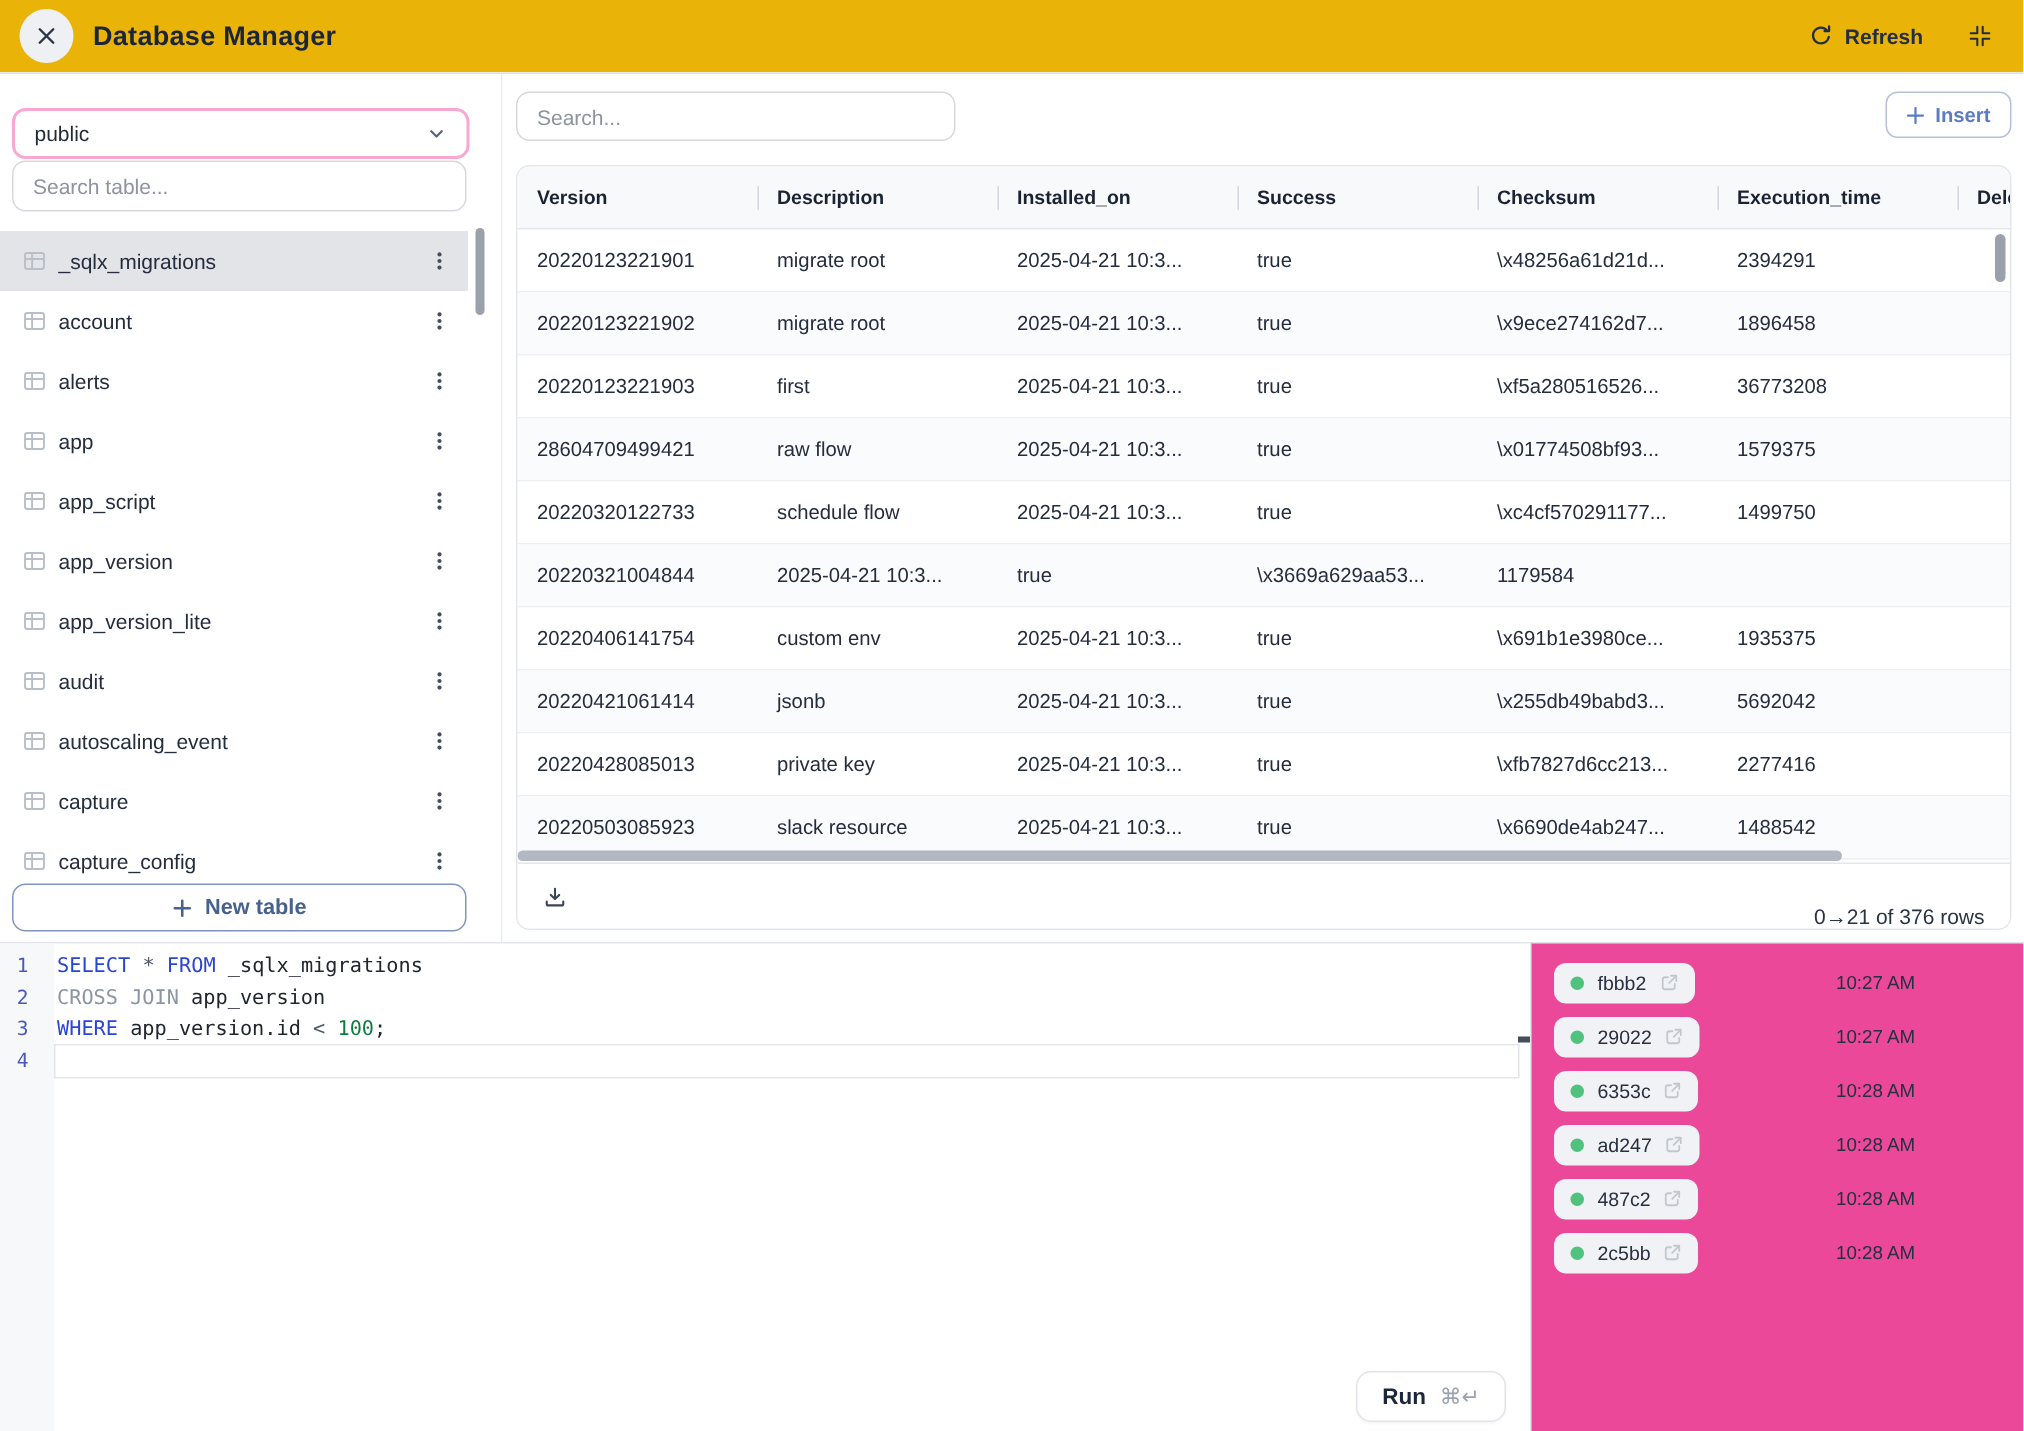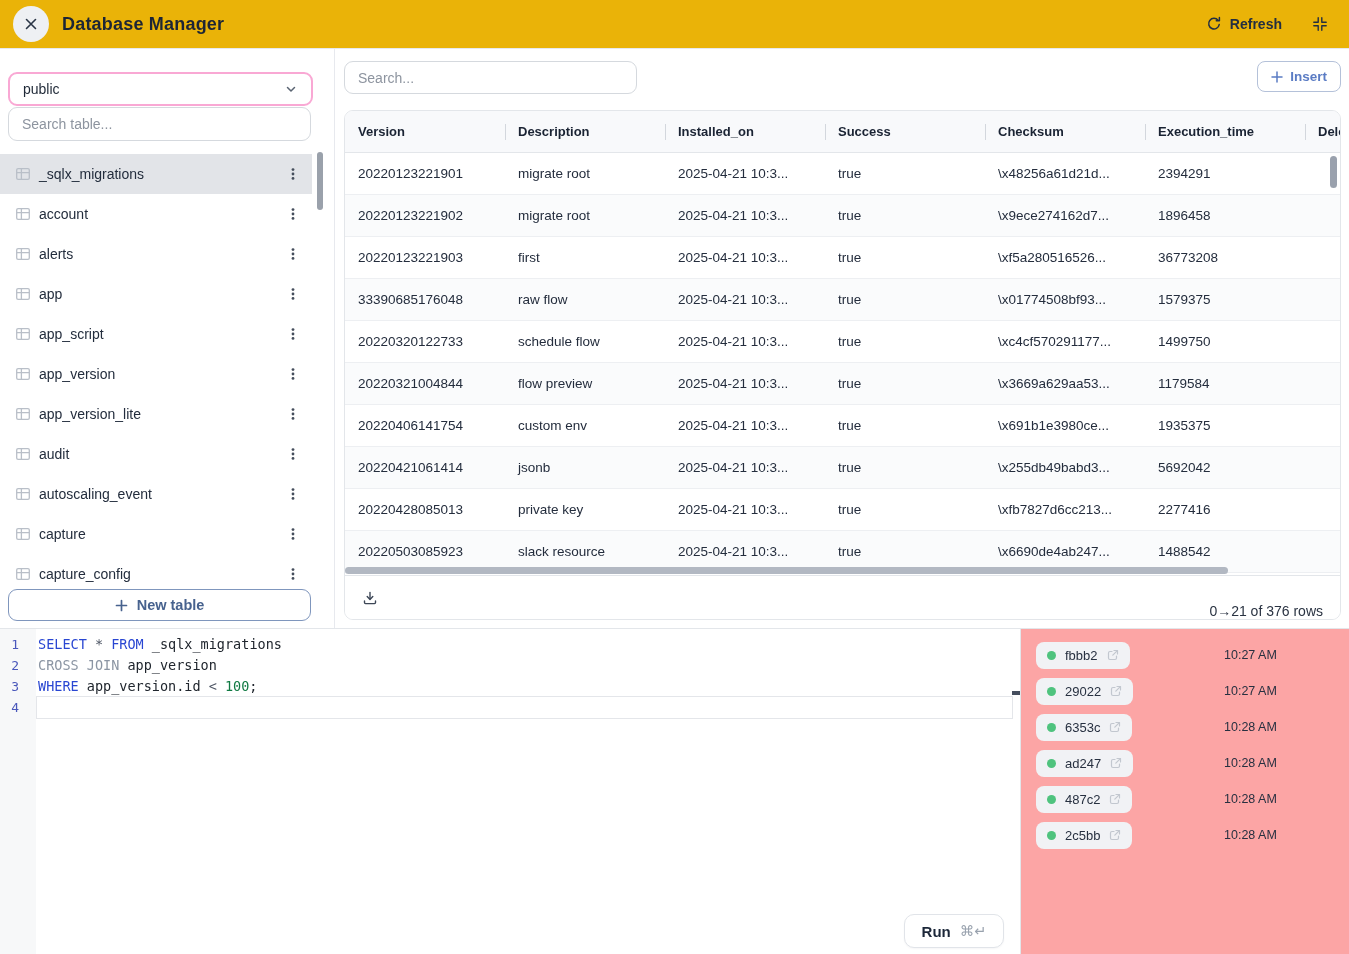--- a/index.html
+++ b/index.html
@@ -86,21 +86,21 @@
     border:1px solid #e4e6ea; background:#fff; }
   .editor-thumb { position:absolute; top:62px; right:0; width:8px; height:4px; background:#454e5e; }
   .run-btn { position:absolute; right:16px; bottom:6px; width:100px; height:34px; background:#fff;
     border:1px solid #e1e4e9; border-radius:10px; display:flex; align-items:center; justify-content:center; gap:9px;
     font-family:"Liberation Sans", sans-serif; cursor:pointer; box-shadow:0 1px 2px rgba(20,30,50,.04); }
   .run-label { font-size:15px; font-weight:700; color:#1c2739; }
   .run-shortcut { font-size:14.5px; color:#99a2ae; }
 
   
   .history { position:absolute; top:628px; left:1021px; right:0; bottom:0;
-    border-top:1px solid #e3e6ea; background:#fca5a5; padding-top:8px; }
+    border-top:1px solid #e3e6ea; background:#ec4899; padding-top:8px; }
   .hist-item { position:relative; height:36px; display:flex; align-items:center; padding-left:15px; }
   .hist-pill { display:flex; align-items:center; gap:9px; height:27px; padding:0 11px;
     background:#f1f2f5; border-radius:8px; cursor:pointer; }
   .dot { width:9px; height:9px; border-radius:50%; background:#4fc37e; }
   .hid { font-size:13px; color:#273040; }
   .ext { display:flex; }
   .time { position:absolute; left:203px; font-size:12.5px; color:#273040; }
 </style>
 </head>
 <body>
@@ -379,40 +379,39 @@
         <div class="grid-row">
           <div class="cell">20220123221903</div>
           <div class="cell">first</div>
           <div class="cell">2025-04-21 10:3...</div>
           <div class="cell">true</div>
           <div class="cell">\xf5a280516526...</div>
           <div class="cell">36773208</div>
           <div class="cell"></div>
         </div>
         <div class="grid-row even">
-          <div class="cell">33390685176048</div>
+          <div class="cell">28604709499421</div>
           <div class="cell">raw flow</div>
           <div class="cell">2025-04-21 10:3...</div>
           <div class="cell">true</div>
           <div class="cell">\x01774508bf93...</div>
           <div class="cell">1579375</div>
           <div class="cell"></div>
         </div>
         <div class="grid-row">
           <div class="cell">20220320122733</div>
           <div class="cell">schedule flow</div>
           <div class="cell">2025-04-21 10:3...</div>
           <div class="cell">true</div>
           <div class="cell">\xc4cf570291177...</div>
           <div class="cell">1499750</div>
           <div class="cell"></div>
         </div>
         <div class="grid-row even">
           <div class="cell">20220321004844</div>
-          <div class="cell">flow preview</div>
           <div class="cell">2025-04-21 10:3...</div>
           <div class="cell">true</div>
           <div class="cell">\x3669a629aa53...</div>
           <div class="cell">1179584</div>
           <div class="cell"></div>
         </div>
         <div class="grid-row">
           <div class="cell">20220406141754</div>
           <div class="cell">custom env</div>
           <div class="cell">2025-04-21 10:3...</div>

